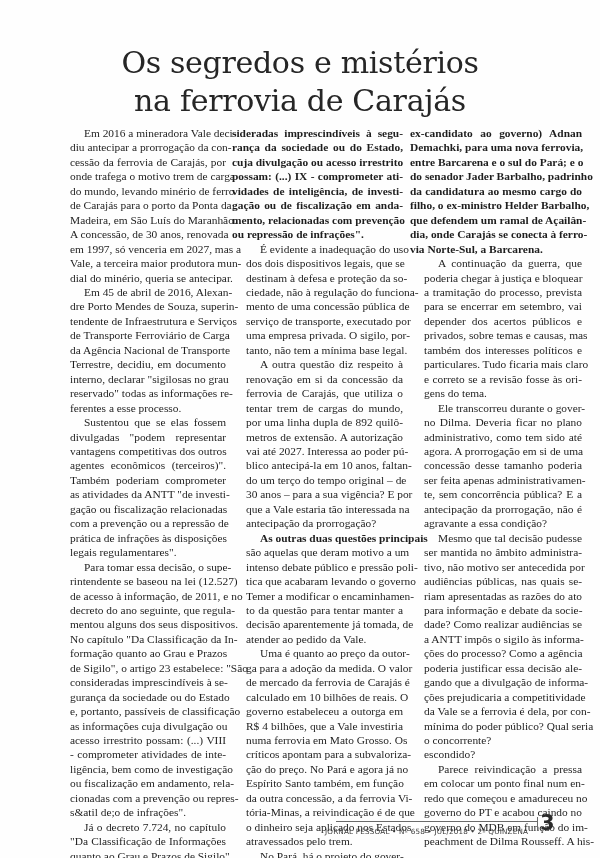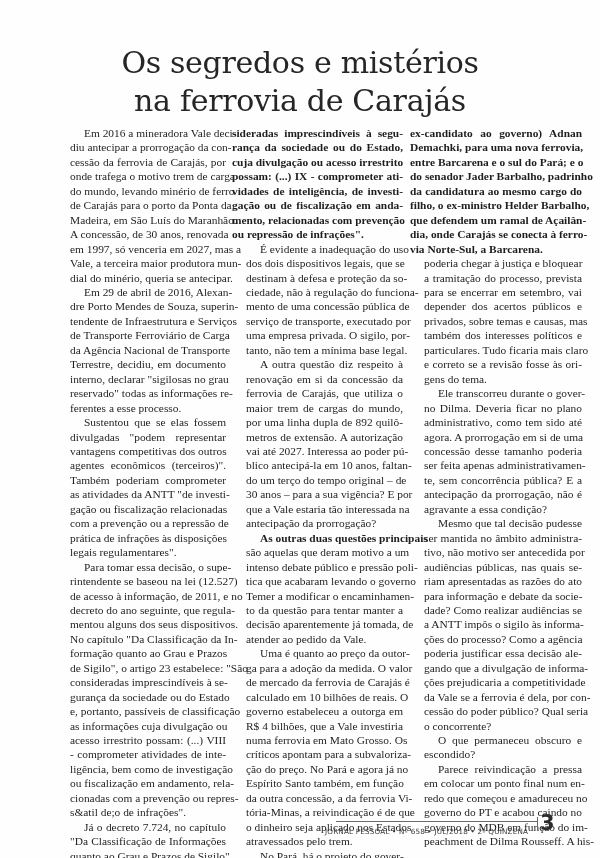--- a/index.html
+++ b/index.html
@@ -72,21 +72,21 @@
         <span class="line">onde trafega o motivo trem de carga</span>
         <span class="line">do mundo, levando minério de ferro</span>
         <span class="line">de Carajás para o porto da Ponta da</span>
         <span class="line">Madeira, em São Luís do Maranhão.</span>
         <span class="line">A concessão, de 30 anos, renovada</span>
         <span class="line">em 1997, só venceria em 2027, mas a</span>
         <span class="line">Vale, a terceira maior produtora mun-</span>
         <span class="line last">dial do minério, queria se antecipar.</span>
       </p>
       <p>
-        <span class="line" style="padding-left: 14px;">Em 29 de abril de 2016, Alexan-</span>
+        <span class="line" style="padding-left: 14px;">Em 45 de abril de 2016, Alexan-</span>
         <span class="line">dre Porto Mendes de Souza, superin-</span>
         <span class="line">tendente de Infraestrutura e Serviços</span>
         <span class="line">de Transporte Ferroviário de Carga</span>
         <span class="line">da Agência Nacional de Transporte</span>
         <span class="line">Terrestre, decidiu, em documento</span>
         <span class="line">interno, declarar "sigilosas no grau</span>
         <span class="line">reservado" todas as informações re-</span>
         <span class="line last">ferentes a esse processo.</span>
       </p>
       <p>
@@ -145,21 +145,21 @@
         <span class="line">ciedade, não à regulação do funciona-</span>
         <span class="line">mento de uma concessão pública de</span>
         <span class="line">serviço de transporte, executado por</span>
         <span class="line">uma empresa privada. O sigilo, por-</span>
         <span class="line last">tanto, não tem a mínima base legal.</span>
       </p>
       <p>
         <span class="line" style="padding-left: 14px;">A outra questão diz respeito à</span>
         <span class="line">renovação em si da concessão da</span>
         <span class="line">ferrovia de Carajás, que utiliza o</span>
-        <span class="line">maior trem de cargas do mundo,</span>
+        <span class="line">tentar trem de cargas do mundo,</span>
         <span class="line">por uma linha dupla de 892 quilô-</span>
         <span class="line">metros de extensão. A autorização</span>
         <span class="line">vai até 2027. Interessa ao poder pú-</span>
         <span class="line">blico antecipá-la em 10 anos, faltan-</span>
         <span class="line">do um terço do tempo original – de</span>
         <span class="line">30 anos – para a sua vigência? E por</span>
         <span class="line">que a Vale estaria tão interessada na</span>
         <span class="line last">antecipação da prorrogação?</span>
       </p>
       <p>
@@ -198,20 +198,21 @@
         <span class="line">Demachki, para uma nova ferrovia,</span>
         <span class="line">entre Barcarena e o sul do Pará; e o</span>
         <span class="line">do senador Jader Barbalho, padrinho</span>
         <span class="line">da candidatura ao mesmo cargo do</span>
         <span class="line">filho, o ex-ministro Helder Barbalho,</span>
         <span class="line">que defendem um ramal de Açailân-</span>
         <span class="line">dia, onde Carajás se conecta à ferro-</span>
         <span class="line last">via Norte-Sul, a Barcarena.</span>
       </p>
       <p>
+        <span class="line" style="padding-left: 14px;">A continuação da guerra, que</span>
         <span class="line">poderia chegar à justiça e bloquear</span>
         <span class="line">a tramitação do processo, prevista</span>
         <span class="line">para se encerrar em setembro, vai</span>
         <span class="line">depender dos acertos públicos e</span>
         <span class="line">privados, sobre temas e causas, mas</span>
         <span class="line">também dos interesses políticos e</span>
         <span class="line">particulares. Tudo ficaria mais claro</span>
         <span class="line">e correto se a revisão fosse às ori-</span>
         <span class="line last">gens do tema.</span>
       </p>
@@ -233,25 +234,24 @@
         <span class="line">audiências públicas, nas quais se-</span>
         <span class="line">riam apresentadas as razões do ato</span>
         <span class="line">para informação e debate da socie-</span>
         <span class="line">dade? Como realizar audiências se</span>
         <span class="line">a ANTT impôs o sigilo às informa-</span>
         <span class="line">ções do processo? Como a agência</span>
         <span class="line">poderia justificar essa decisão ale-</span>
         <span class="line">gando que a divulgação de informa-</span>
         <span class="line">ções prejudicaria a competitividade</span>
         <span class="line">da Vale se a ferrovia é dela, por con-</span>
-        <span class="line">cessão do poder público? Qual seria</span>
+        <span class="line">mínima do poder público? Qual seria</span>
         <span class="line last">o concorrente?</span>
       </p>
       <p>
-        <span class="line" style="padding-left: 14px;">O que permaneceu obscuro e</span>
         <span class="line last">escondido?</span>
       </p>
       <p>
         <span class="line" style="padding-left: 14px;">Parece reivindicação a pressa</span>
         <span class="line">em colocar um ponto final num en-</span>
         <span class="line">redo que começou e amadureceu no</span>
         <span class="line">governo do PT e acabou caindo no</span>
         <span class="line">governo do MDB em função do im-</span>
         <span class="line">peachment de Dilma Rousseff. A his-</span>
       </p>

